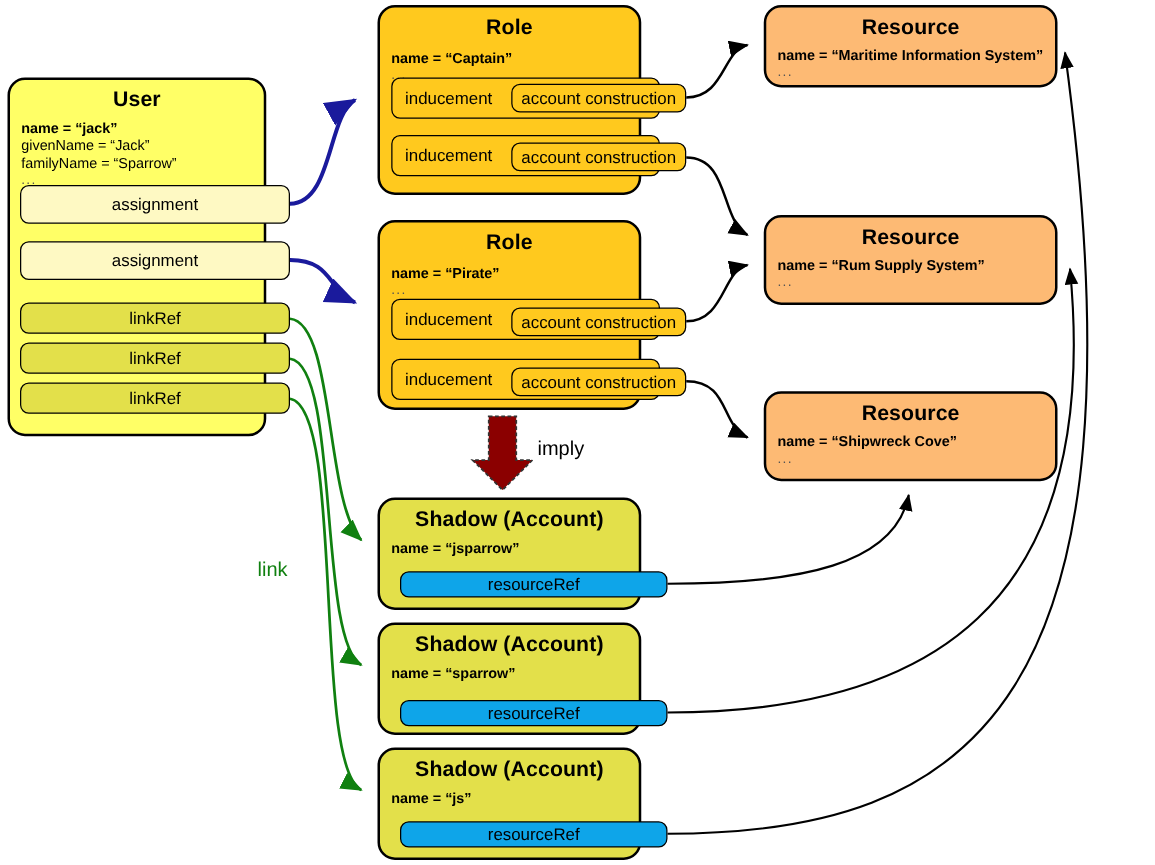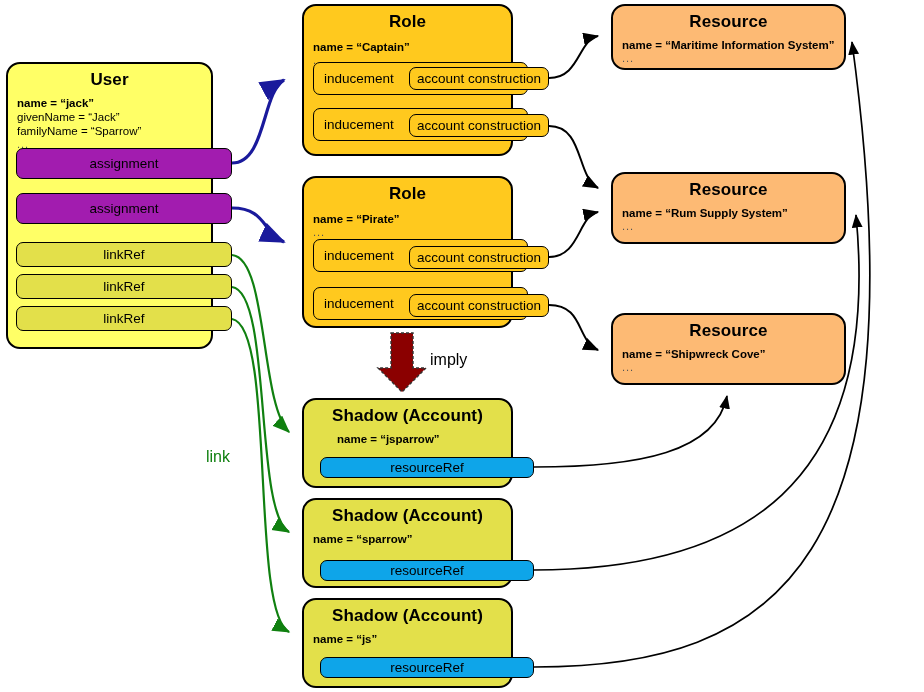--- a/index.html
+++ b/index.html
@@ -73,21 +73,21 @@
     border-radius: 7px;
     text-align: center;
     font-size: 13.5px;
     color: #000;
     line-height: 1.0;
     display: flex;
     align-items: center;
     justify-content: center;
   }
   .subbox.assignment {
-    background: #a21caf;
+    background: #fef9c3;
   }
   .subbox.linkref {
     background: #e3e04a;
   }
   .subbox.inducement {
     background: #ffc91e;
     justify-content: flex-start;
     padding-left: 10px;
   }
   .subbox.acctcon {
@@ -242,21 +242,21 @@
     <div class="node-attr dots">...</div>
   </div>
   <div class="node resource" style="left:611px; top:313px; width:235px; height:72px;">
     <div class="node-title">Resource</div>
     <div class="node-attr bold" style="margin-top:6px;">name = “Shipwreck Cove”</div>
     <div class="node-attr dots">...</div>
   </div>
 
   <div class="node shadow" style="left:302px; top:398px; width:211px; height:90px;">
     <div class="node-title">Shadow (Account)</div>
-    <div class="node-attr bold" style="margin-top:6px;margin-left:24px;">name = “jsparrow”</div>
+    <div class="node-attr bold" style="margin-top:6px;">name = “jsparrow”</div>
   </div>
   <div class="subbox resref" style="left:320px; top:457px; width:214px; height:21px;">
     <span>resourceRef</span>
   </div>
 
   <div class="node shadow" style="left:302px; top:498px; width:211px; height:90px;">
     <div class="node-title">Shadow (Account)</div>
     <div class="node-attr bold" style="margin-top:6px;">name = “sparrow”</div>
   </div>
   <div class="subbox resref" style="left:320px; top:560px; width:214px; height:21px;">

